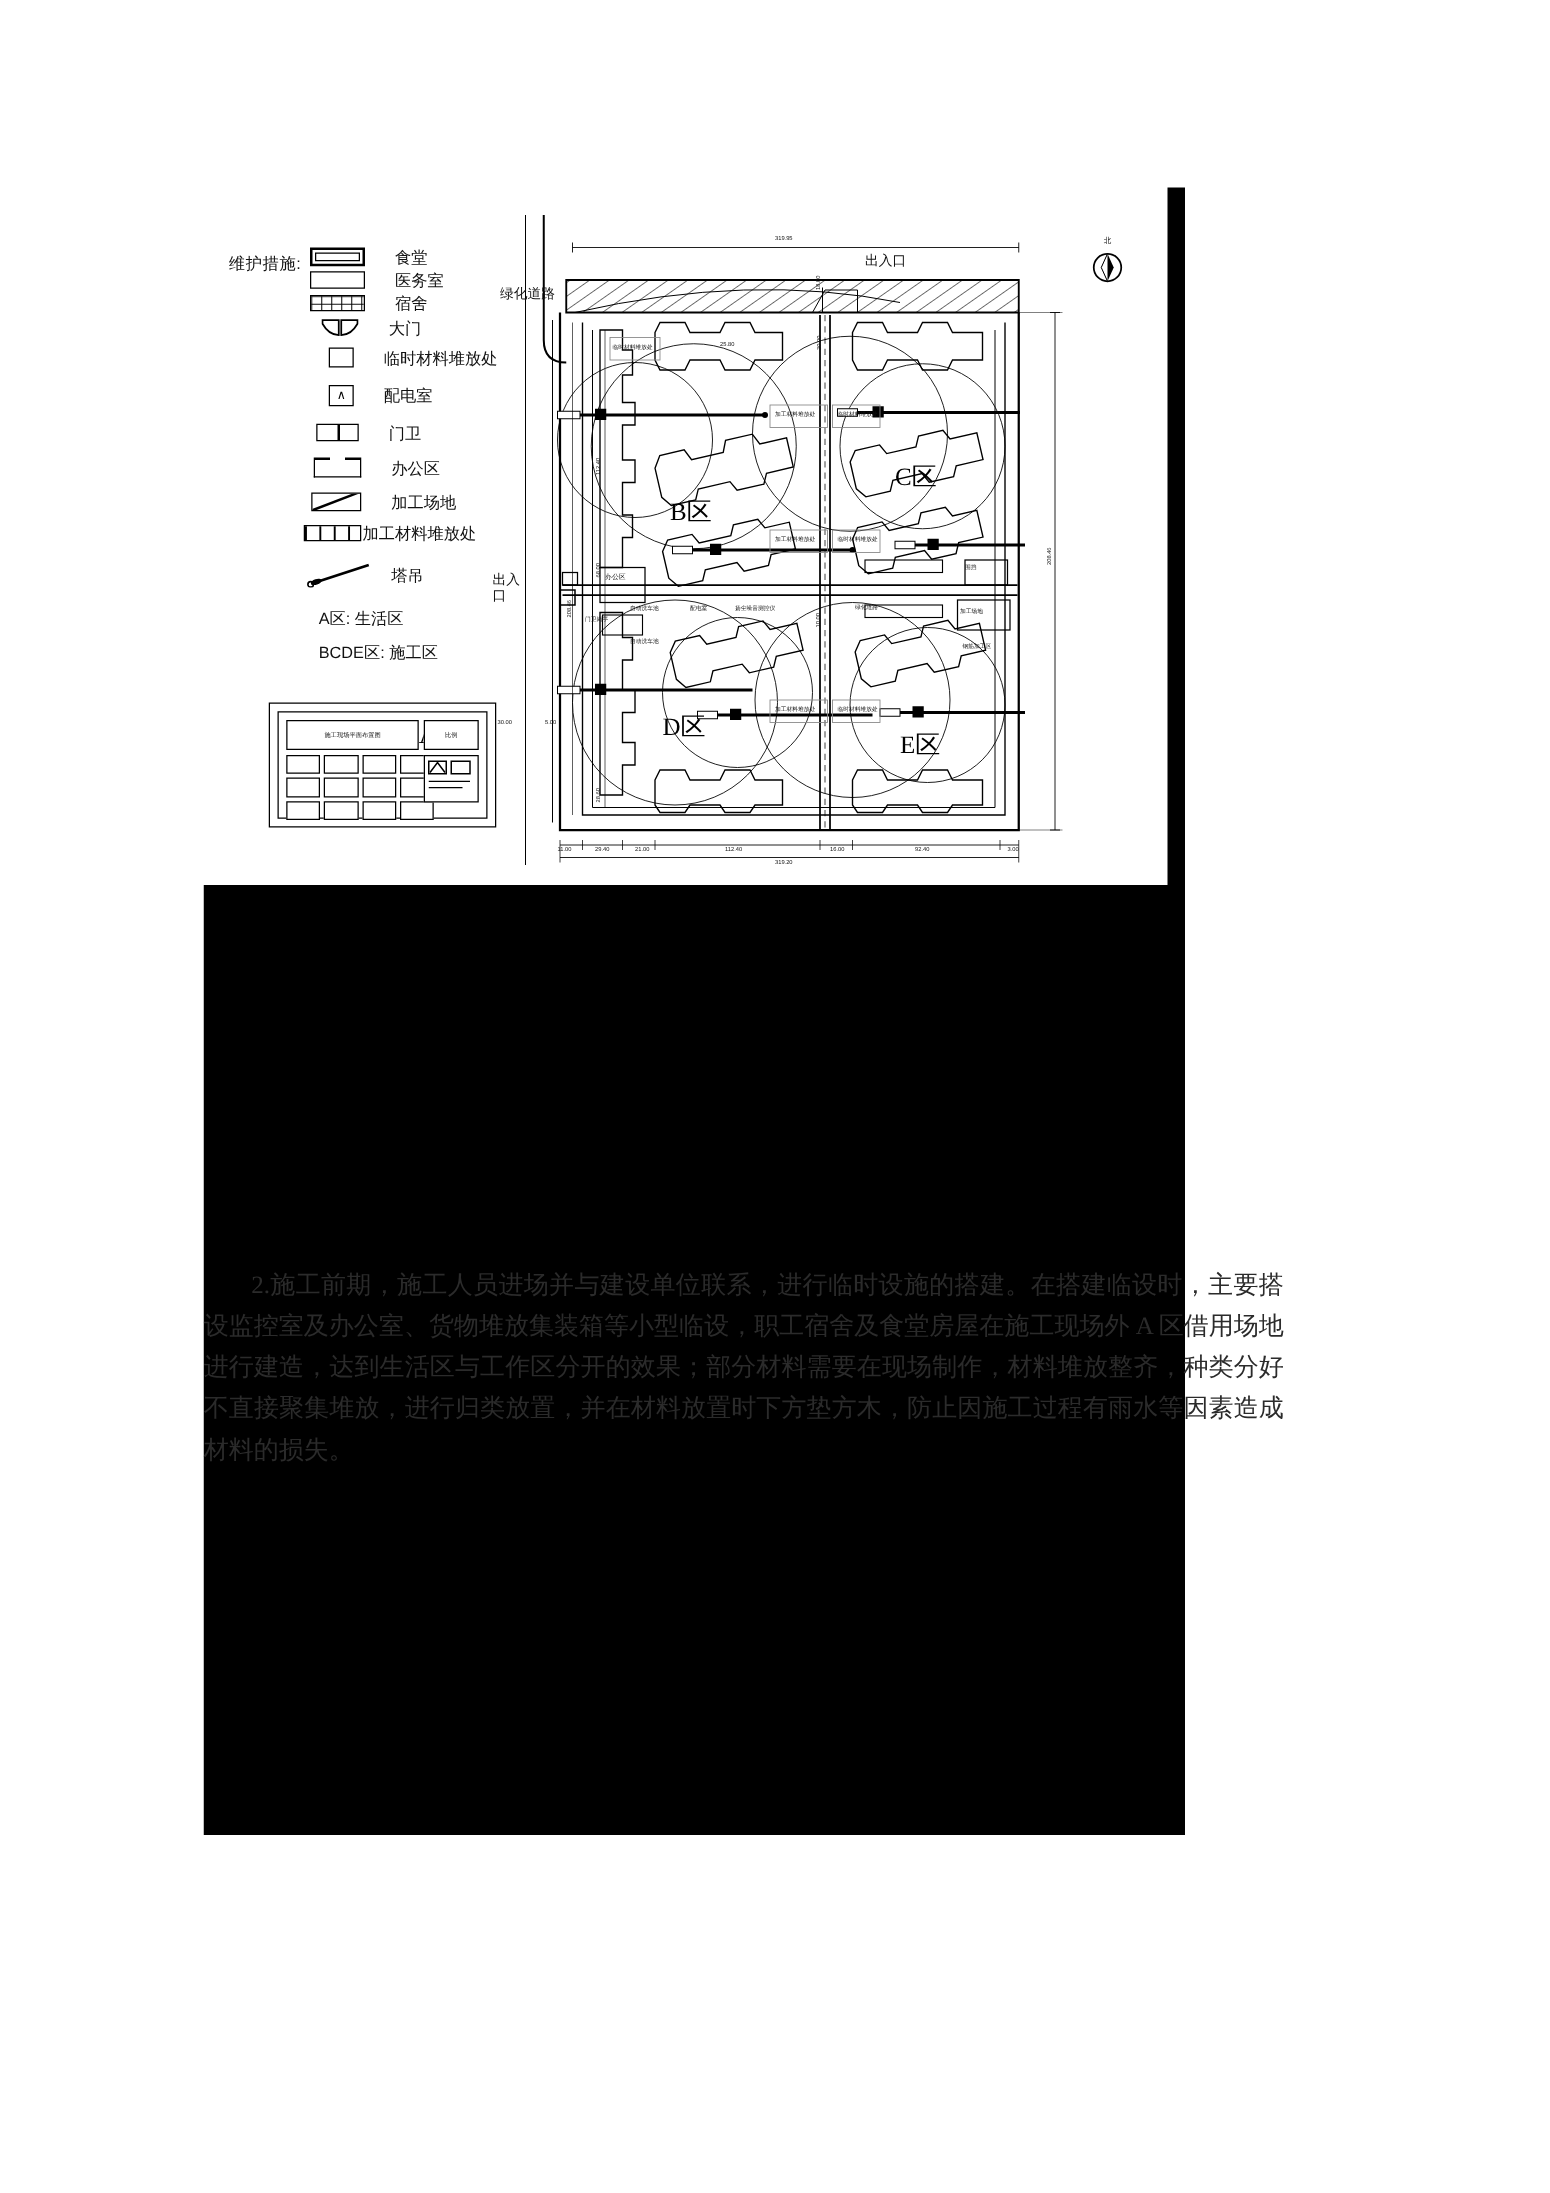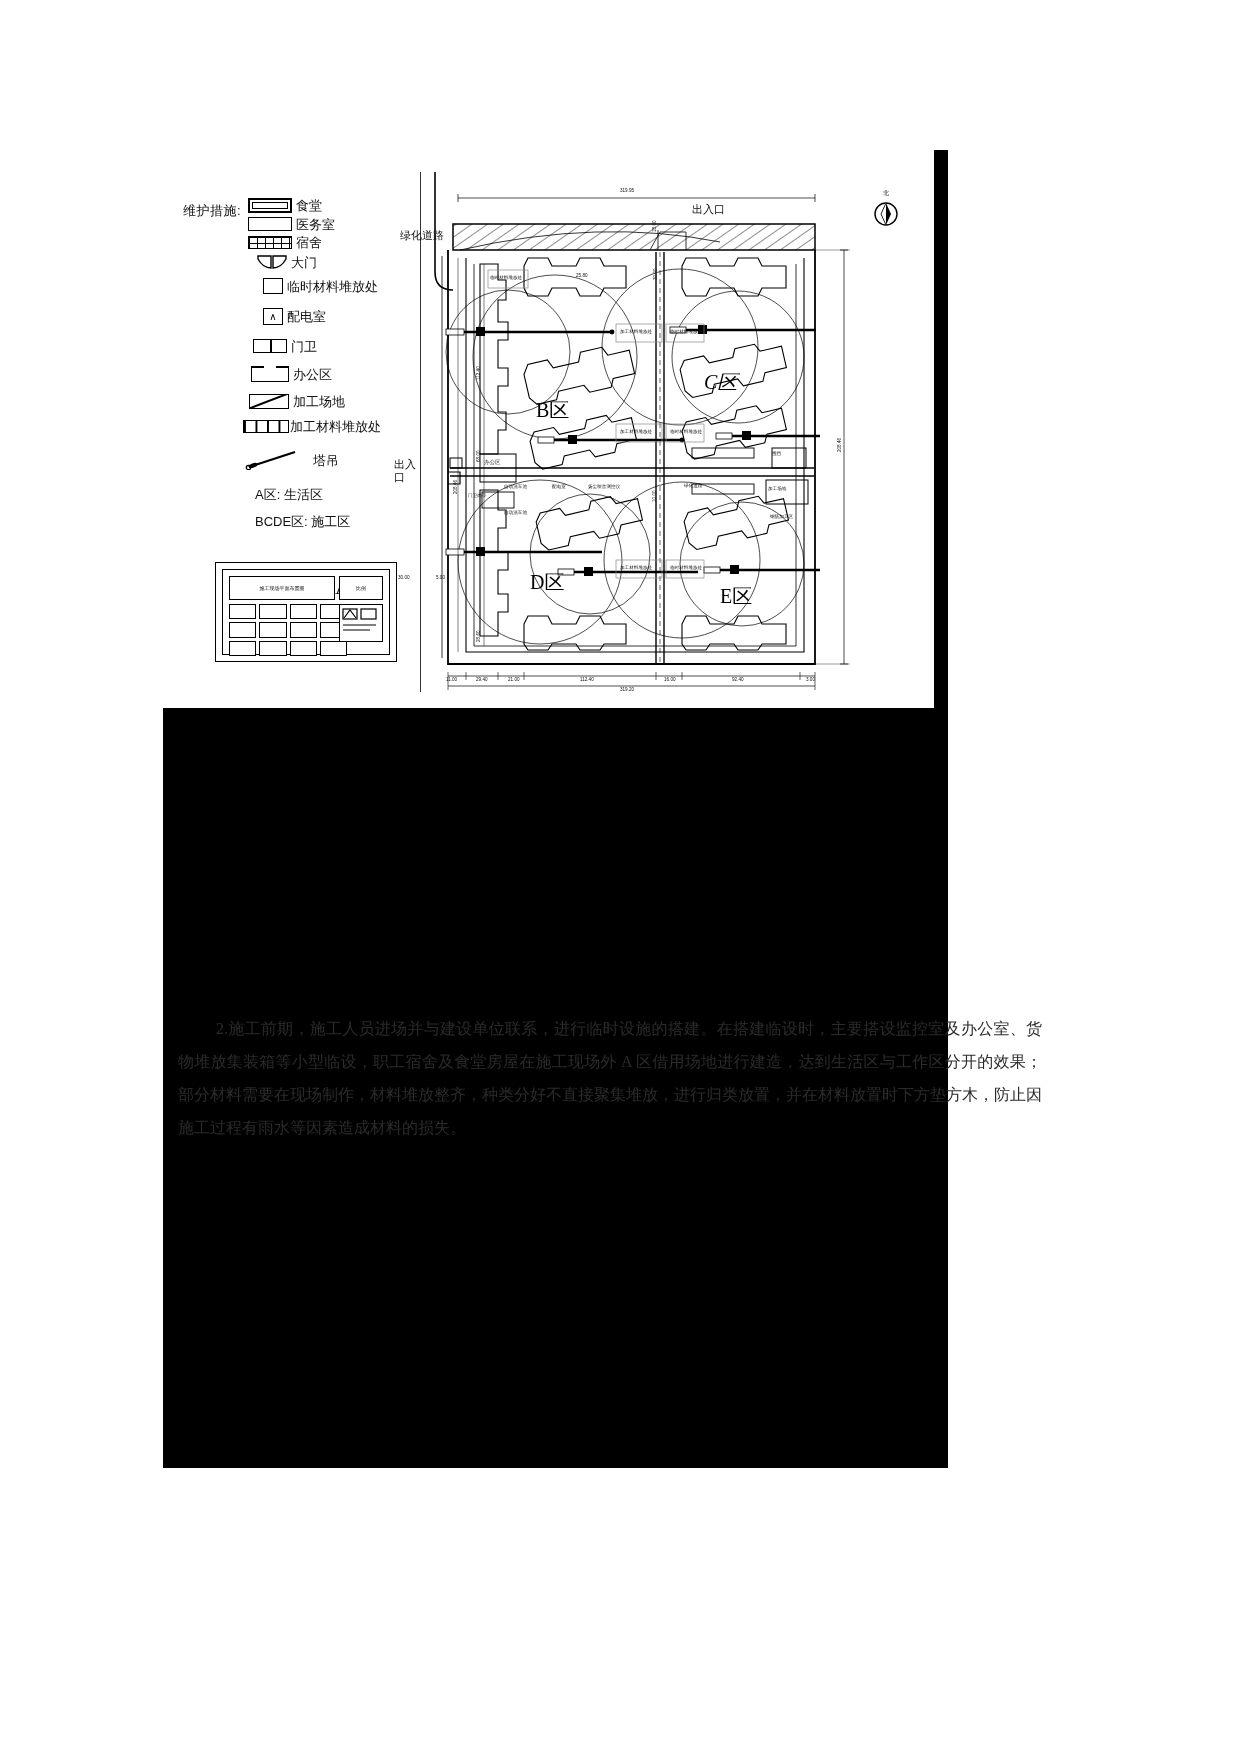--- a/index.html
+++ b/index.html
@@ -7,21 +7,21 @@
 
   
   #page{position:absolute;left:0;top:0;width:1240px;height:1754px;background:#fff;}
 
   
   .black-band{position:absolute;background:#000;}
 
   
   #legend{position:absolute;left:183px;top:198px;width:215px;height:345px;}
   .legend-title{position:absolute;left:0;top:4px;font-size:13px;color:#111;white-space:nowrap;letter-spacing:0.5px;}
-  .leg-row{position:absolute;display:flex;align-items:center;gap:4px;}
+  .leg-row{position:absolute;display:flex;align-items:center;gap:24px;}
   .leg-label{font-size:13px;color:#111;white-space:nowrap;line-height:1;}
   .sym{position:relative;box-sizing:border-box;}
 
   .sym-canteen{width:44px;height:15px;border:2px solid #000;background:#fff;}
   .sym-canteen:after{content:"";position:absolute;left:2px;top:2px;right:2px;bottom:2px;border:1px solid #000;}
   .sym-clinic{width:44px;height:14px;border:1.5px solid #000;background:#fff;}
   .sym-dorm{width:44px;height:13px;border:1.5px solid #000;background:#fff;
             background-image:
               linear-gradient(to right,#000 1px,transparent 1px),
               linear-gradient(to bottom,#000 1px,transparent 1px);
@@ -59,22 +59,22 @@
 
   
   #plan{position:absolute;left:420px;top:172px;width:500px;height:520px;}
   #plan svg{display:block;}
 
   .cadlabel{position:absolute;font-size:4.6px;color:#111;white-space:nowrap;line-height:1;}
   .cadlabel.big{font-size:11px;}
   .zonelabel{position:absolute;font-family:"Liberation Serif",serif;font-size:20px;color:#000;white-space:nowrap;line-height:1;}
 
   
-  #para{position:absolute;left:178px;top:1012px;width:864px;color:#2b2b2b;
-        font-family:"Liberation Serif","DejaVu Serif",serif;font-size:16px;line-height:33px;
+  #para{position:absolute;left:163px;top:1012px;width:864px;color:#2b2b2b;
+        font-family:"Liberation Serif","DejaVu Serif",serif;font-size:20px;line-height:33px;
         text-align:justify;text-justify:inter-ideograph;}
   #para .indent{display:inline-block;width:38px;}
 </style>
 </head>
 <body>
 
 <div id="page">
 
   <div class="black-band" style="left:934px;top:150px;width:14px;height:558px;"></div>
   <div class="black-band" style="left:163px;top:708px;width:785px;height:760px;"></div>
@@ -384,21 +384,21 @@
     <div class="cadlabel" style="left:70px;top:104px;">临时材料堆放处</div>
     <div class="cadlabel" style="left:200px;top:158px;">加工材料堆放处</div>
     <div class="cadlabel" style="left:250px;top:158px;">临时材料堆放处</div>
     <div class="cadlabel" style="left:200px;top:258px;">加工材料堆放处</div>
     <div class="cadlabel" style="left:250px;top:258px;">临时材料堆放处</div>
     <div class="cadlabel" style="left:200px;top:394px;">加工材料堆放处</div>
     <div class="cadlabel" style="left:250px;top:394px;">临时材料堆放处</div>
     <div class="cadlabel" style="left:352px;top:280px;">围挡</div>
 
     <div class="zonelabel" style="left:116px;top:228px;">B区</div>
-    <div class="zonelabel" style="left:284px;top:200px;font-style:italic;">C区</div>
+    <div class="zonelabel" style="left:296px;top:200px;">C区</div>
     <div class="zonelabel" style="left:110px;top:400px;">D区</div>
     <div class="zonelabel" style="left:300px;top:414px;">E区</div>
 
     <div class="cadlabel" style="left:200px;top:17px;">319.95</div>
     <div class="cadlabel" style="left:200px;top:516px;">319.20</div>
     <div class="cadlabel" style="left:418px;top:280px;transform:rotate(-90deg);transform-origin:left top;">208.46</div>
     <div class="cadlabel" style="left:34px;top:322px;transform:rotate(-90deg);transform-origin:left top;">208.46</div>
 
     <div class="cadlabel" style="left:26px;top:506px;">11.00</div>
     <div class="cadlabel" style="left:56px;top:506px;">29.40</div>

